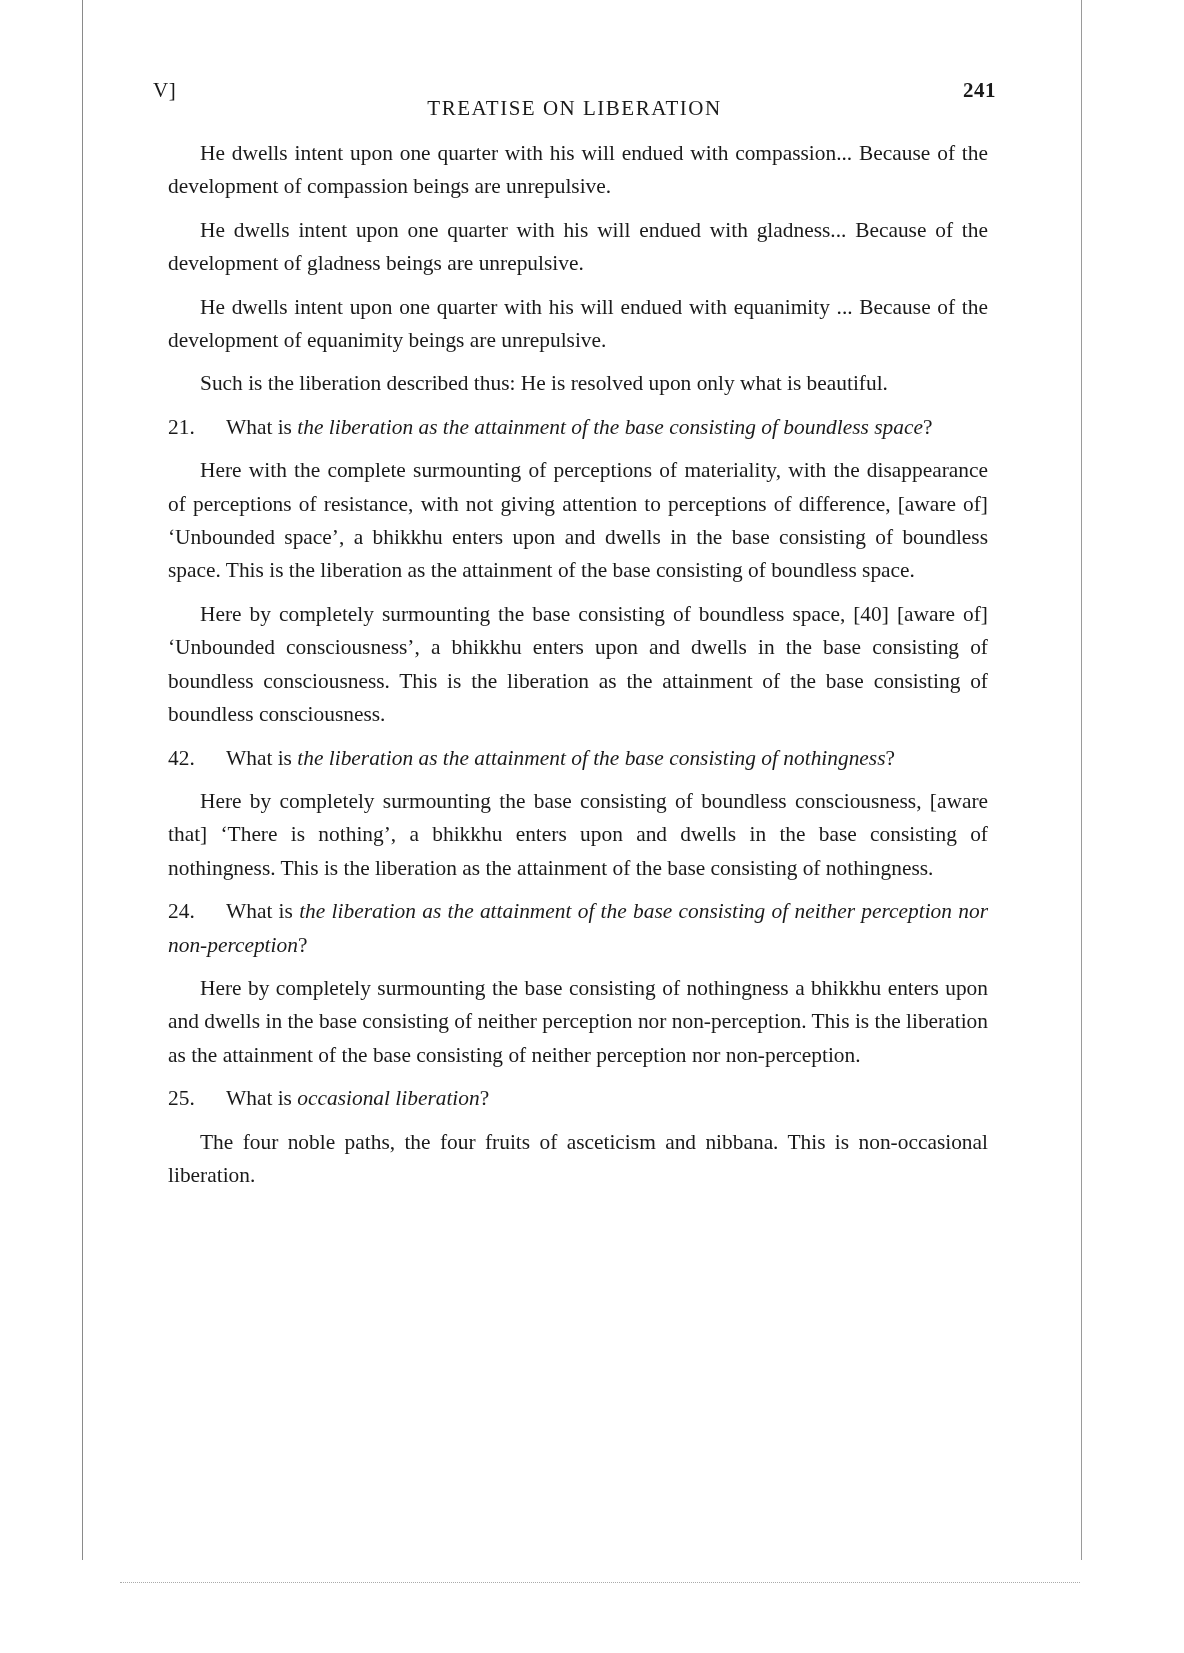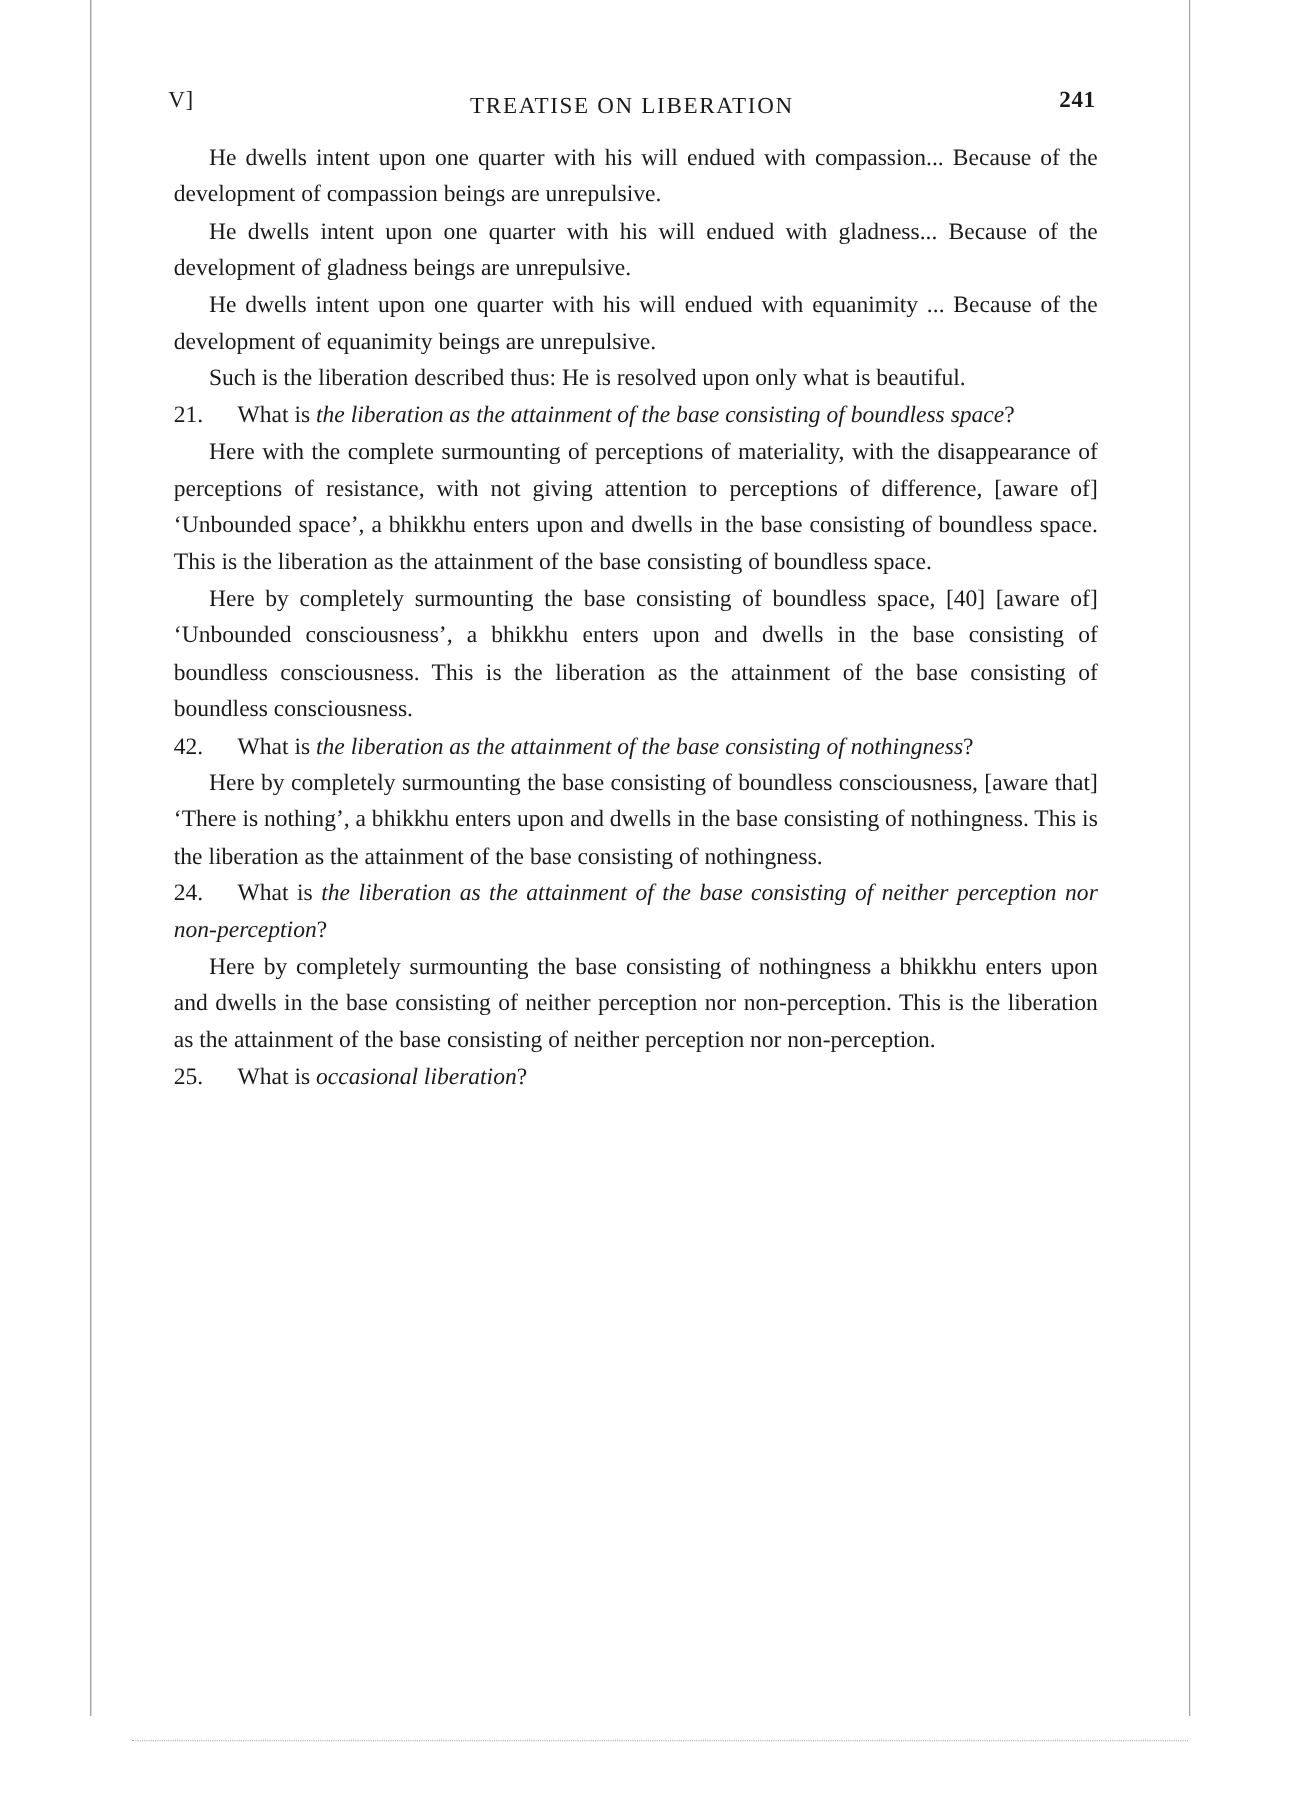--- a/index.html
+++ b/index.html
@@ -5,25 +5,25 @@
   html, body { margin: 0; padding: 0; background: #ffffff; }
   body { width: 1184px; height: 1653px; position: relative; overflow: hidden;
          font-family: "Liberation Serif", serif; color: #1a1a1a; }
   .edge-left { position: absolute; left: 82px; top: 0; width: 1px; height: 1560px; background: #8a8a8a; }
   .edge-right { position: absolute; left: 1081px; top: 0; width: 1px; height: 1560px; background: #9a9a9a; }
   .bottom-line { position: absolute; left: 120px; top: 1582px; width: 960px; height: 0;
                  border-top: 1px dotted #aaaaaa; }
   .header { position: absolute; top: 72px; left: 153px; width: 843px; height: 40px;
             font-size: 21px; letter-spacing: 0.5px; }
   .header .left { position: absolute; left: 0; top: 6px; }
-  .header .center { position: absolute; left: 0; right: 0; text-align: center; top: 12px; letter-spacing: 1.5px; }
+  .header .center { position: absolute; left: 0; right: 0; text-align: center; top: 24px; letter-spacing: 1.5px; }
   .header .right { position: absolute; right: 0; top: 6px; font-weight: bold; }
   .body { position: absolute; top: 127px; left: 158px; width: 840px;
           font-size: 21.4px; line-height: 33.4px; text-align: justify; }
-  .body p { margin: 0; }
+  .body p { margin: 10px; }
   .body p.indent { text-indent: 32px; }
   .body p.q { text-indent: 0; font-family: Liberation Serif, serif; }
   .body .num { display: inline-block; width: 58px; }
   .body i { font-style: italic; }
 </style>
 </head>
 <body>
 
 <div class="edge-left"></div>
 <div class="edge-right"></div>
@@ -47,13 +47,14 @@
   <p class="indent">Here by completely surmounting the base consisting of boundless space, [40] [aware of] ‘Unbounded consciousness’, a bhikkhu enters upon and dwells in the base consisting of boundless consciousness. This is the liberation as the attainment of the base consisting of boundless consciousness.</p>
 
   <p class="q"><span class="num">42.</span><span>What is </span><i>the liberation as the attainment of the base consisting of nothingness</i><span>?</span></p>
   <p class="indent">Here by completely surmounting the base consisting of boundless consciousness, [aware that] ‘There is nothing’, a bhikkhu enters upon and dwells in the base consisting of nothingness. This is the liberation as the attainment of the base consisting of nothingness.</p>
 
   <p class="q"><span class="num">24.</span><span>What is </span><i>the liberation as the attainment of the base consisting of neither perception nor non-perception</i><span>?</span></p>
   <p class="indent">Here by completely surmounting the base consisting of nothingness a bhikkhu enters upon and dwells in the base consisting of neither perception nor non-perception. This is the liberation as the attainment of the base consisting of neither perception nor non-perception.</p>
 
   <p class="q"><span class="num">25.</span><span>What is </span><i>occasional liberation</i><span>?</span></p>
 
+  <p class="indent">The four noble paths, the four fruits of asceticism and nibbana. This is non-occasional liberation.</p>
 </div>
 
 </body></html>

